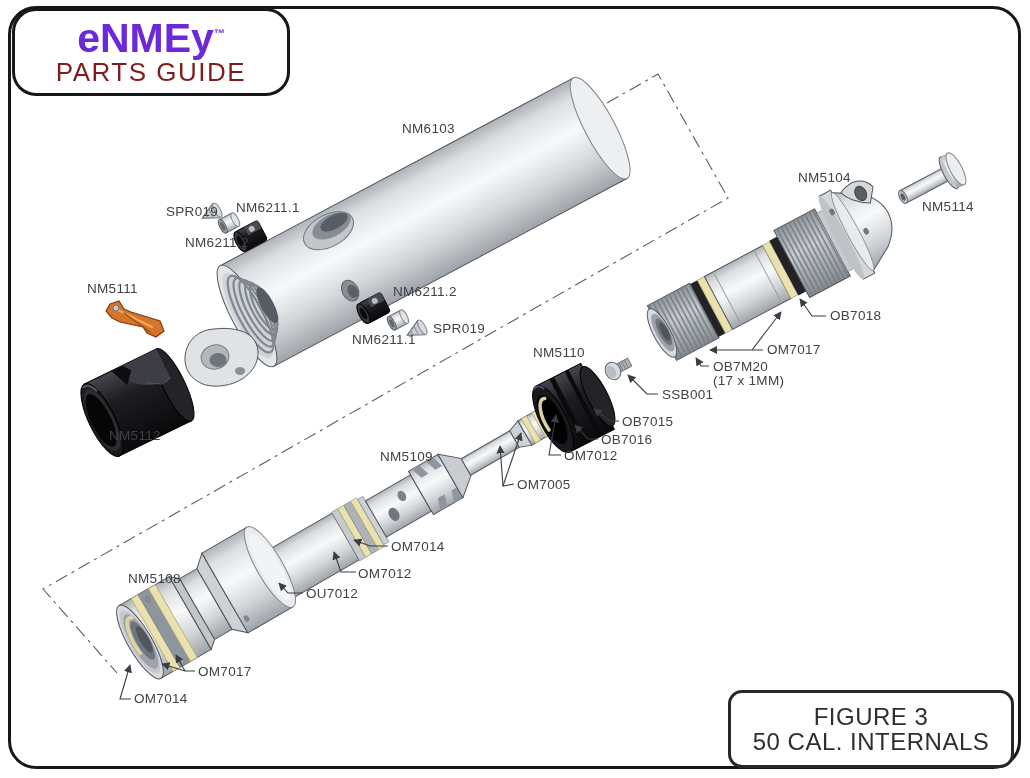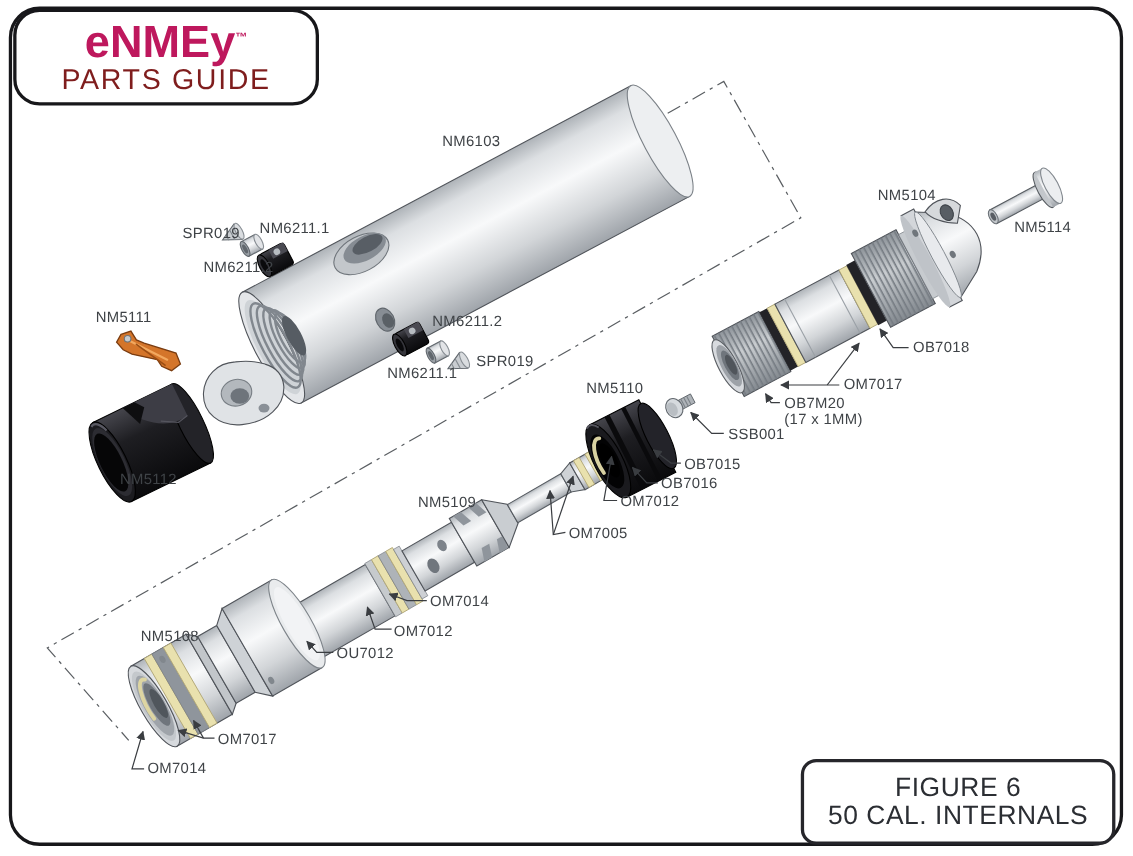--- a/index.html
+++ b/index.html
@@ -4,21 +4,21 @@
 <style>
   html,body{margin:0;padding:0;background:#ffffff;}
   .page{position:relative;width:1030px;height:778px;background:#ffffff;overflow:hidden;
         font-family:"Liberation Sans",sans-serif;}
   .page-border{position:absolute;left:8px;top:6px;width:1007px;height:757px;
         border:3.5px solid #17171a;border-radius:28px;z-index:1;}
   .diagram-svg{position:absolute;left:0;top:0;width:1030px;height:778px;z-index:2;}
   .logo-box{position:absolute;left:12px;top:8px;width:272px;height:82px;border:3.5px solid #17171a;
         border-radius:24px;background:#ffffff;display:flex;flex-direction:column;align-items:center;
         justify-content:center;z-index:3;}
-  .brand{font-weight:bold;font-size:41px;line-height:0.95;color:#be185d;letter-spacing:0px;}
+  .brand{font-weight:bold;font-size:41px;line-height:0.95;color:#6d28d9;letter-spacing:0px;}
   .brand sup{font-size:11px;vertical-align:super;}
   .logo-subtitle{font-size:26px;color:#7f1d1d;letter-spacing:1.5px;line-height:1.0;margin-top:2px;}
   .figure-box{position:absolute;left:728px;top:690px;width:280px;height:72px;border:3px solid #26262b;
         border-radius:14px;background:#ffffff;display:flex;flex-direction:column;align-items:center;
         justify-content:center;z-index:3;color:#2b2e33;}
   .figure-line1{font-size:24px;line-height:1.05;letter-spacing:0.5px;}
   .figure-line2{font-size:24px;line-height:1.05;letter-spacing:0.5px;}
   .lbl{font-family:"Liberation Sans",sans-serif;font-size:13.5px;fill:#3f4347;letter-spacing:0.3px;}
   .leader{stroke:#3a3d41;stroke-width:1.1;fill:none;}
   .phantom{stroke:#5a5e62;stroke-width:1.1;fill:none;stroke-dasharray:13 5 3 5;}
@@ -29,21 +29,21 @@
 <div class="page">
 
   <div class="page-border"></div>
 
   <div class="logo-box">
     <div class="brand"><span>eNMEy</span><sup>™</sup></div>
     <div class="logo-subtitle">PARTS GUIDE</div>
   </div>
 
   <div class="figure-box">
-    <div class="figure-line1">FIGURE 6</div>
+    <div class="figure-line1">FIGURE 3</div>
     <div class="figure-line2">50 CAL. INTERNALS</div>
   </div>
 
   <svg class="diagram-svg" viewBox="0 0 1030 778">
     <defs>
       <linearGradient id="met" x1="0" y1="0" x2="0" y2="1">
         <stop offset="0" stop-color="#aeb3b8"></stop>
           <stop offset="0.15" stop-color="#dcdfe2"></stop>
         <stop offset="0.42" stop-color="#f8f9fa"></stop>
           <stop offset="0.72" stop-color="#d2d5d8"></stop>

